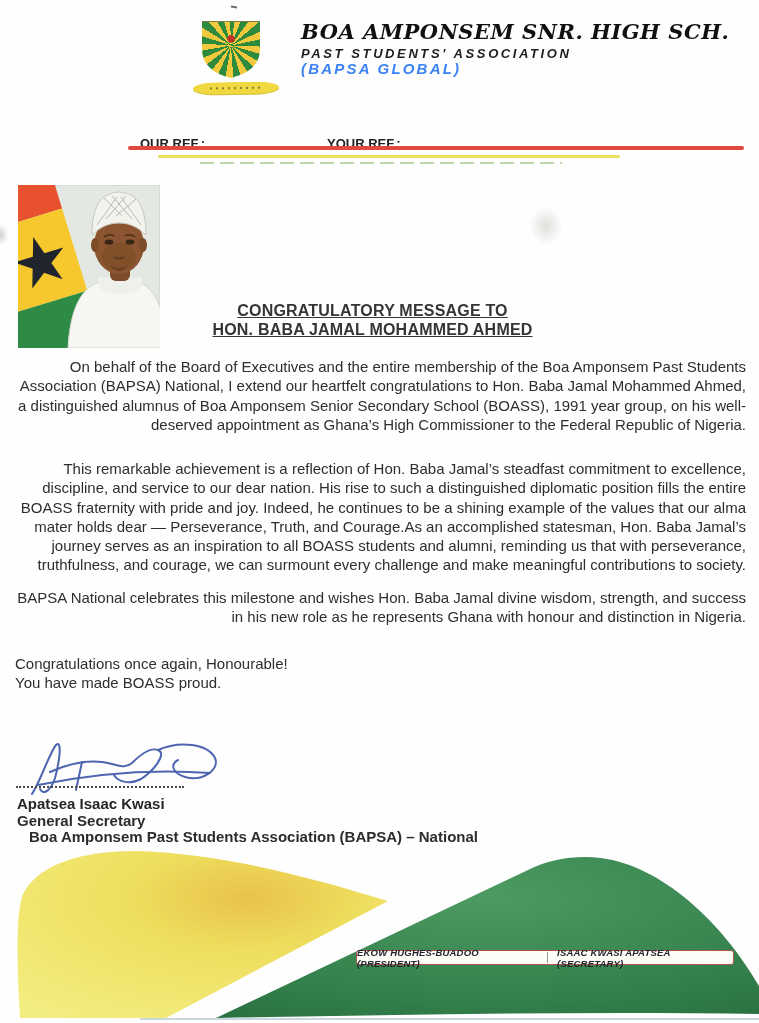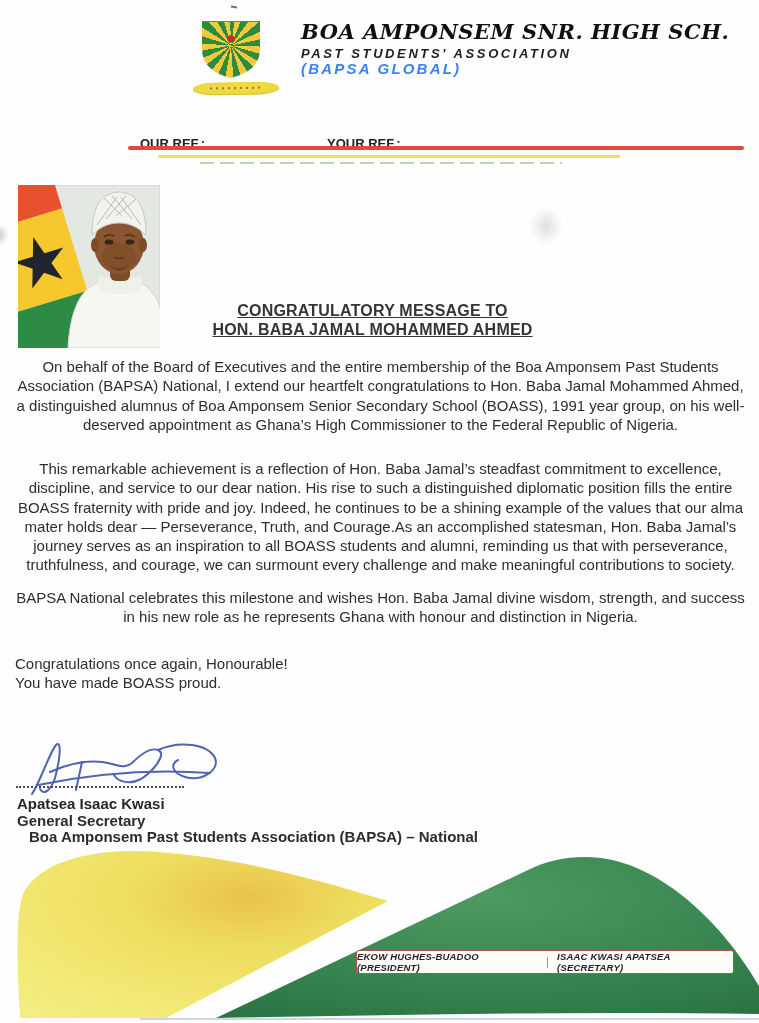--- a/index.html
+++ b/index.html
@@ -50,34 +50,34 @@
 
   
   .photo { position:absolute; left:18px; top:185px; width:142px; height:163px; }
 
   
   .title { position:absolute; left:10px; top:302px; width:725px; text-align:center;
     font-weight:bold; font-size:16px; color:#353535; line-height:18.5px; }
   .title span { text-decoration:underline; display:block; letter-spacing:.2px; }
 
   
-  .para { position:absolute; left:15px; width:731px; font-size:15px; line-height:19.3px; color:#2e2e2e; text-align:center; }
+  .para { position:absolute; left:15px; width:731px; font-size:15px; line-height:19.3px; color:#2e2e2e; text-align:right; }
   .p1 { top:357px; } .p2 { top:459px; } .p3 { top:588px; }
   .closing { position:absolute; left:15px; top:655px; font-size:15px; line-height:18.5px; color:#2e2e2e; }
 
   
   .sig-svg { position:absolute; left:22px; top:738px; }
   .sig-dots { position:absolute; left:16px; top:776px; width:168px; border-bottom:2.5px dotted #4a4a4a; height:12px; }
   .sig-name { position:absolute; left:17px; top:795px; font-weight:bold; font-size:15px; color:#262626; }
   .sig-role { position:absolute; left:17px; top:812px; font-weight:600; font-size:15px; color:#2c2c2c; }
   .sig-org  { position:absolute; left:17px; top:828px; font-weight:600; font-size:15px; color:#2c2c2c;margin-left:12px; }
 
   
   .waves { position:absolute; left:0; top:840px; width:759px; height:183px; }
-  .banner { position:absolute; left:356px; top:950px; width:378px; height:24px;
+  .banner { position:absolute; left:356px; top:950px; width:378px; height:15px;
     background:#fdfcf6; border:1.5px solid #b4524a; border-radius:3px;
     display:flex; align-items:center; justify-content:center; gap:9px;
     font-style:italic; font-weight:bold; font-size:9.5px; color:#23232e; letter-spacing:.2px; }
   .banner .div { width:1px; height:11px; background:#9a9a9a; }
 
   
   .art-dash { position:absolute; left:231px; top:6px; width:6px; height:2px; background:#6f6f6f; transform:rotate(8deg); }
   .art-smudge { position:absolute; left:528px; top:205px; width:36px; height:42px;
     background:radial-gradient(ellipse at center, rgba(150,145,135,.28), rgba(0,0,0,0) 65%); }
   .art-edge { position:absolute; left:0px; top:224px; width:9px; height:22px;

